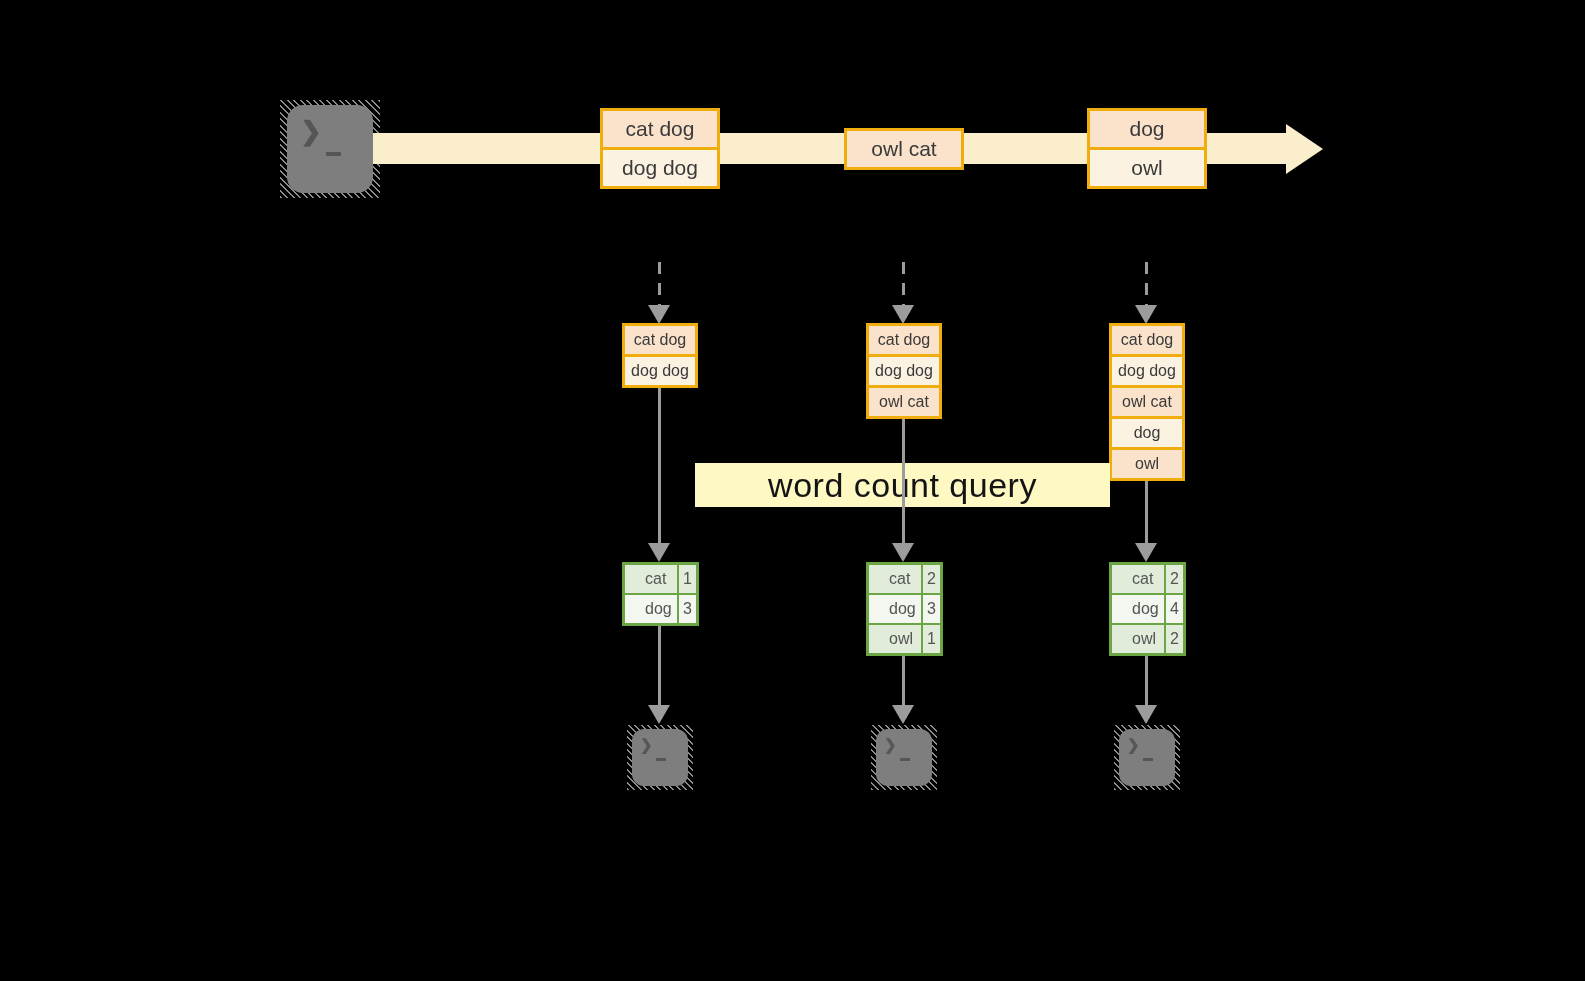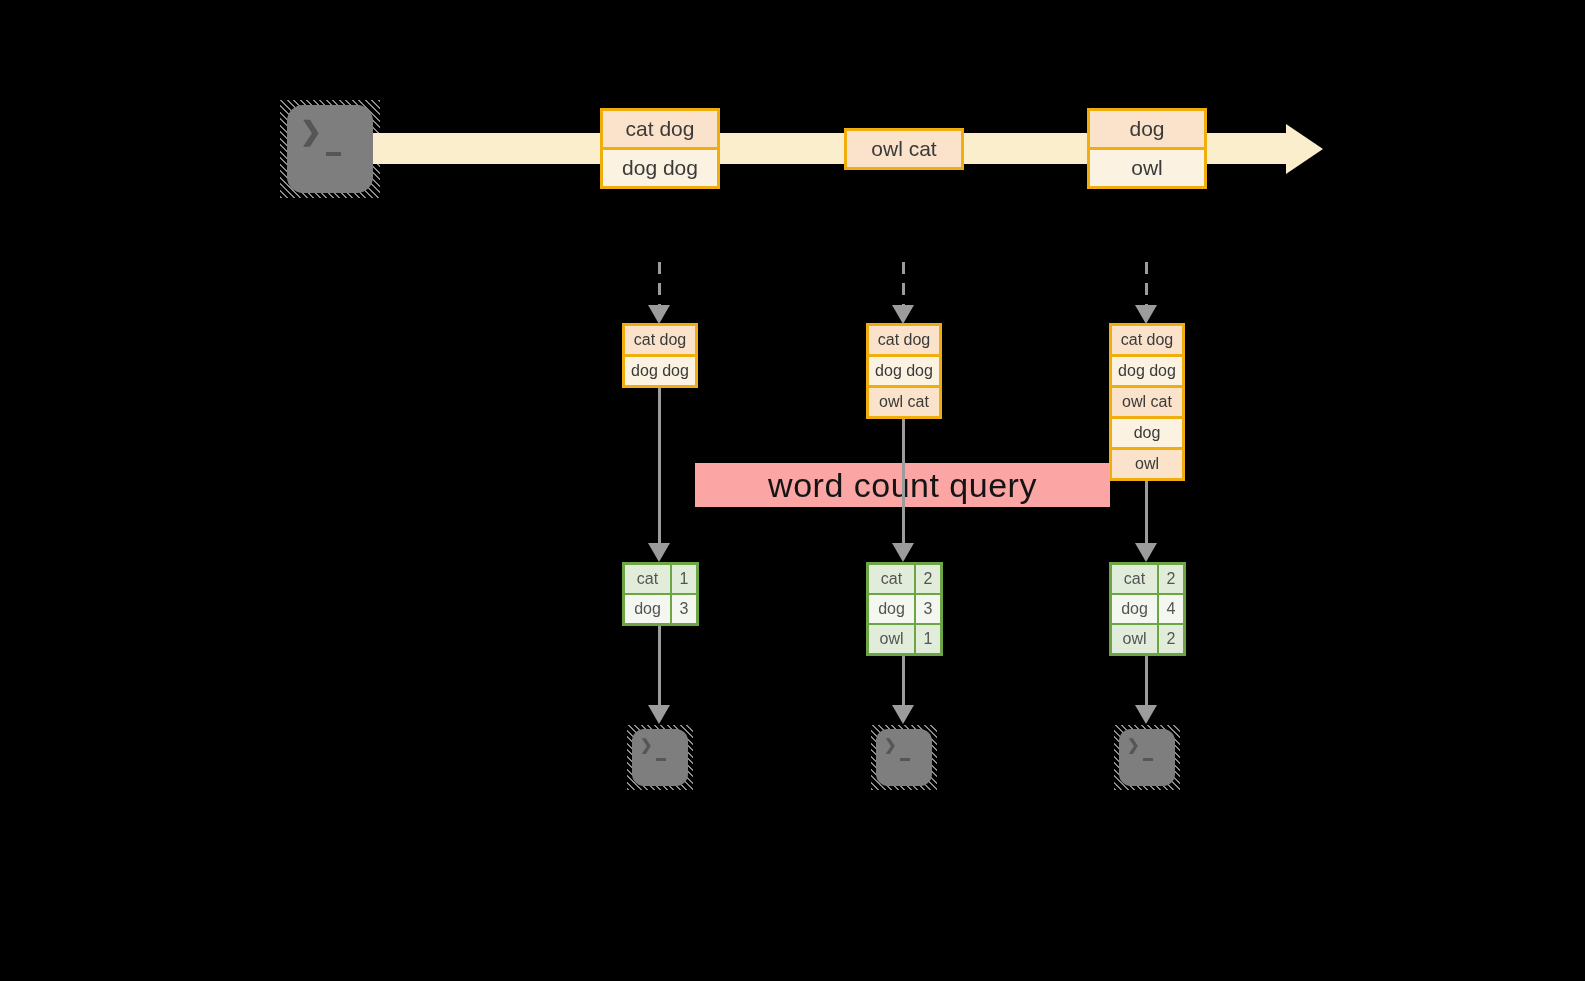--- a/index.html
+++ b/index.html
@@ -42,30 +42,30 @@
     position:absolute; width:3px; z-index:4;
     background: repeating-linear-gradient(#9C9C9C 0, #9C9C9C 12px, transparent 12px, transparent 21px);
   }
   .ah {
     position:absolute; width:0; height:0; z-index:4;
     border-left:11px solid transparent; border-right:11px solid transparent; border-top:19px solid #9C9C9C;
   }
 
   
   .query-box {
-    position:absolute; left:695px; top:463px; width:415px; height:44px; background:#fca5a5; z-index:3;
+    position:absolute; left:695px; top:463px; width:415px; height:44px; background:#fef9c3; z-index:3;
     display:flex; align-items:center; justify-content:center;
     font-size:34px; font-weight:300; color:#141414; letter-spacing:0.5px;
   }
 
   
   .gtable { position:absolute; border:3px solid #6CA644; z-index:3; width:71px; }
   .grow { display:flex; }
   .grow + .grow { border-top:2px solid #6CA644; }
-  .gword { width:45px; height:28px; line-height:28px; text-align:center; font-size:16px; color:#545454; }
+  .gword { width:45px; height:28px; line-height:28px; text-align:left; font-size:16px; color:#545454;margin-left:20px; }
   .gnum  { width:24px; height:28px; line-height:28px; text-align:center; font-size:16px; color:#545454; border-left:2px solid #6CA644; }
   .gr-a { background:#E1ECDA; }
   .gr-b { background:#F3F7F0; }
 </style>
 </head>
 <body>
 
 <div class="canvas">
 
   <div class="hatch" style="left:280px; top:100px; width:100px; height:98px;"></div>

